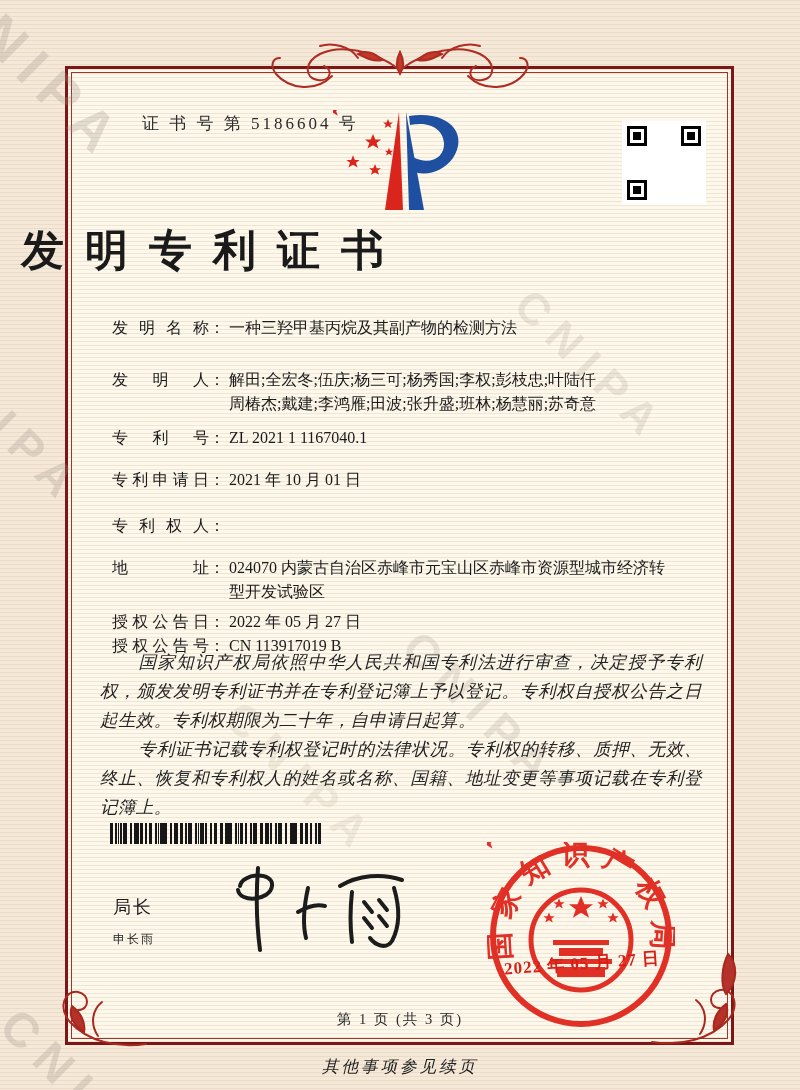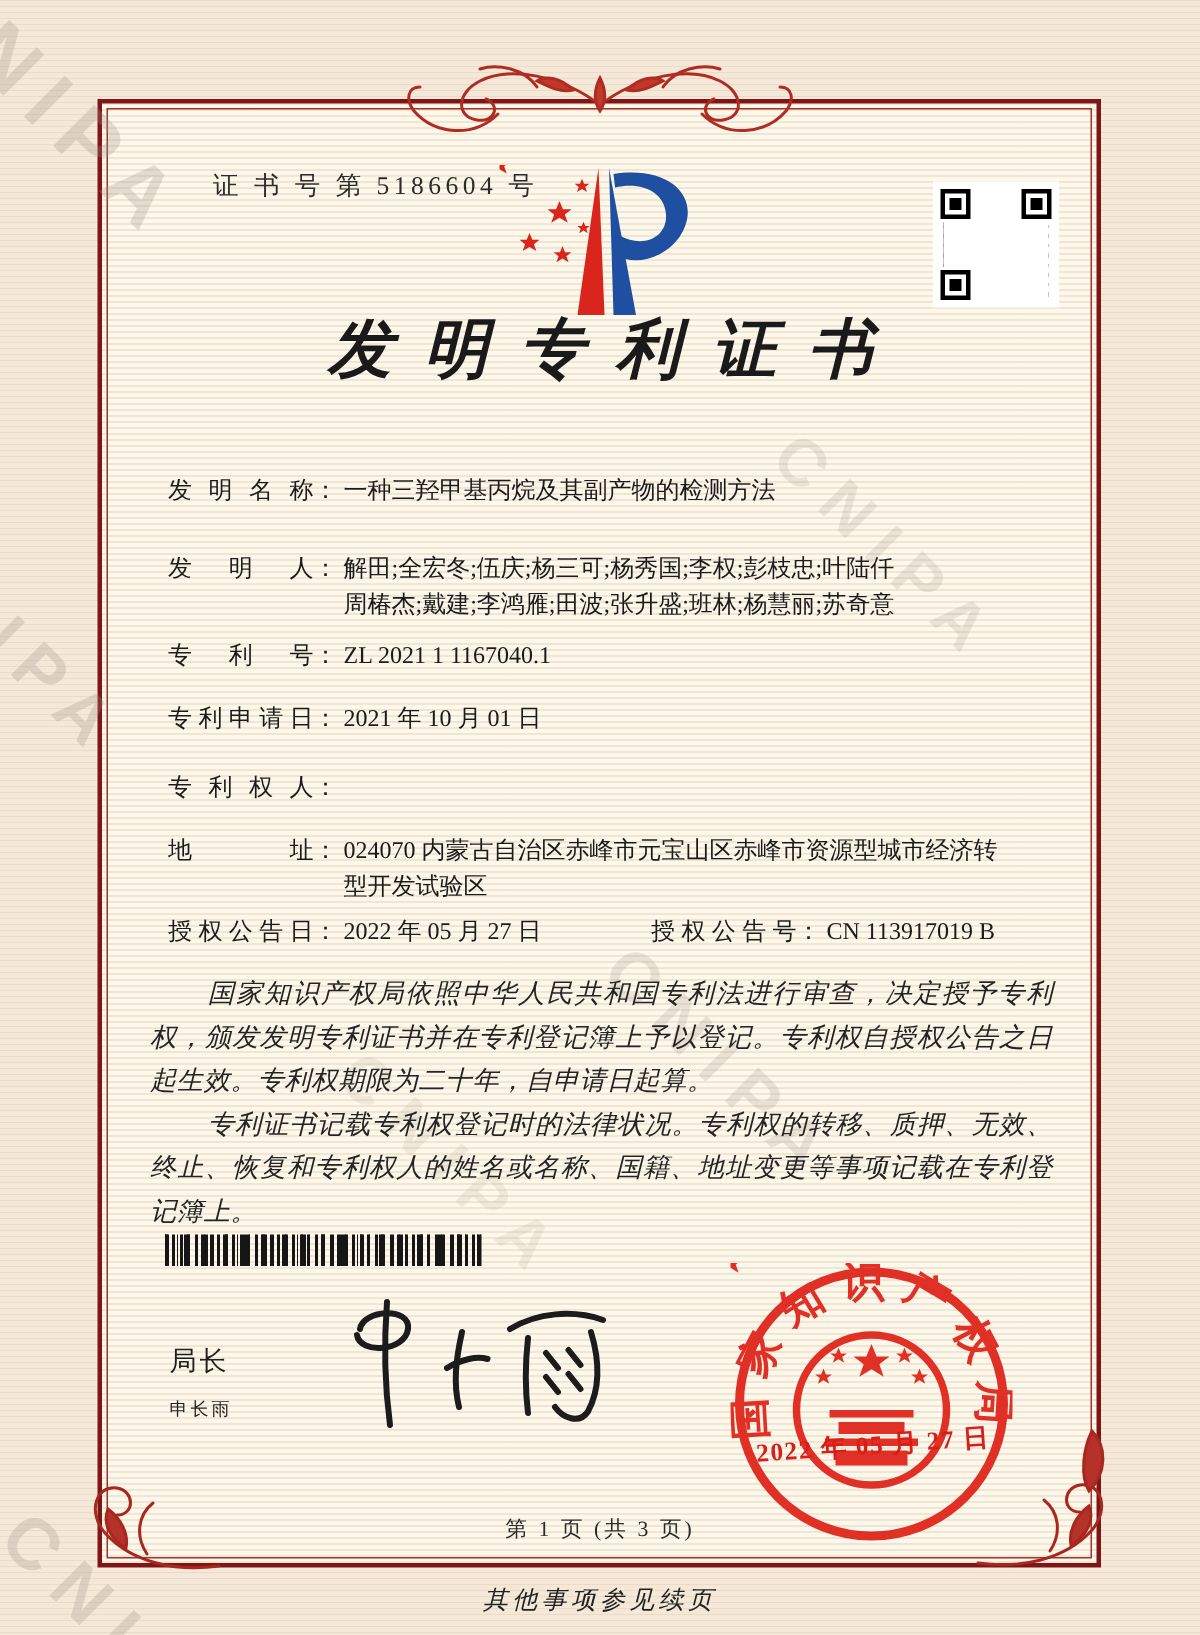--- a/index.html
+++ b/index.html
@@ -33,31 +33,31 @@
   .qr { position:absolute; left:622px; top:121px; width:84px; height:84px; background:#fff; padding:7px; }
   .qr-noise { position:relative; width:100%; height:100%; background-color:#fff;
     background-image:
       repeating-linear-gradient(90deg,#111 0 3px,transparent 3px 6px, #111 6px 7px, transparent 7px 12px),
       repeating-linear-gradient(0deg,#111 0 3px,transparent 3px 7px,#111 7px 9px,transparent 9px 13px);
     background-blend-mode:lighten;
   }
   .finder { position:absolute; width:20px; height:20px; border:3px solid #000; background:#fff; box-shadow:0 0 0 2px #fff; }
   .finder::after { content:""; position:absolute; left:3px; top:3px; width:8px; height:8px; background:#000; }
   .f-tl { left:-2px; top:-2px; } .f-tr { right:-2px; top:-2px; } .f-bl { left:-2px; bottom:-2px; }
-  .title { position:absolute; left:0; right:0; top:204px; text-align:center;
-    font-size:43px; font-weight:600; color:#1a1a1a; letter-spacing:21px; padding-left:21px;font-style:italic; }
+  .title { position:absolute; left:0; right:0; top:222px; 
+    font-size:43px; font-weight:600; color:#1a1a1a; letter-spacing:21px; padding-left:21px; }
   
   .fields { position:absolute; left:112px; top:316px; width:568px; font-size:16px; color:#1b1b1b; }
   .frow { display:flex; line-height:24px; }
   .flabel { display:inline-block; width:97px; flex:none; text-align:justify; text-align-last:justify; }
   .fcolon { flex:none; width:20px; }
   .fvalue { flex:1; white-space:pre-line; }
   .mb28{margin-bottom:28px} .mb10{margin-bottom:10px} .mb18{margin-bottom:18px}
   .mb22{margin-bottom:22px} .mb6{margin-bottom:6px}
-  .frow2 { display:flex; line-height:24px; }
+  .frow2 { display:flex; line-height:24px;flex-direction:column; }
   .fpair { display:flex; } .fpair.first { width:322px; flex:none; }
   
   .body-text { position:absolute; left:100px; top:648px; width:602px;
     font-size:17.5px; line-height:29px; font-style:italic; color:#242424;
     text-align:justify; letter-spacing:0.4px; }
   .body-text p { text-indent:2.2em; }
   
   .barcode { position:absolute; left:110px; top:823px; width:211px; height:21px;
     background-image:
       repeating-linear-gradient(90deg,#161616 0 2px,transparent 2px 5px),

